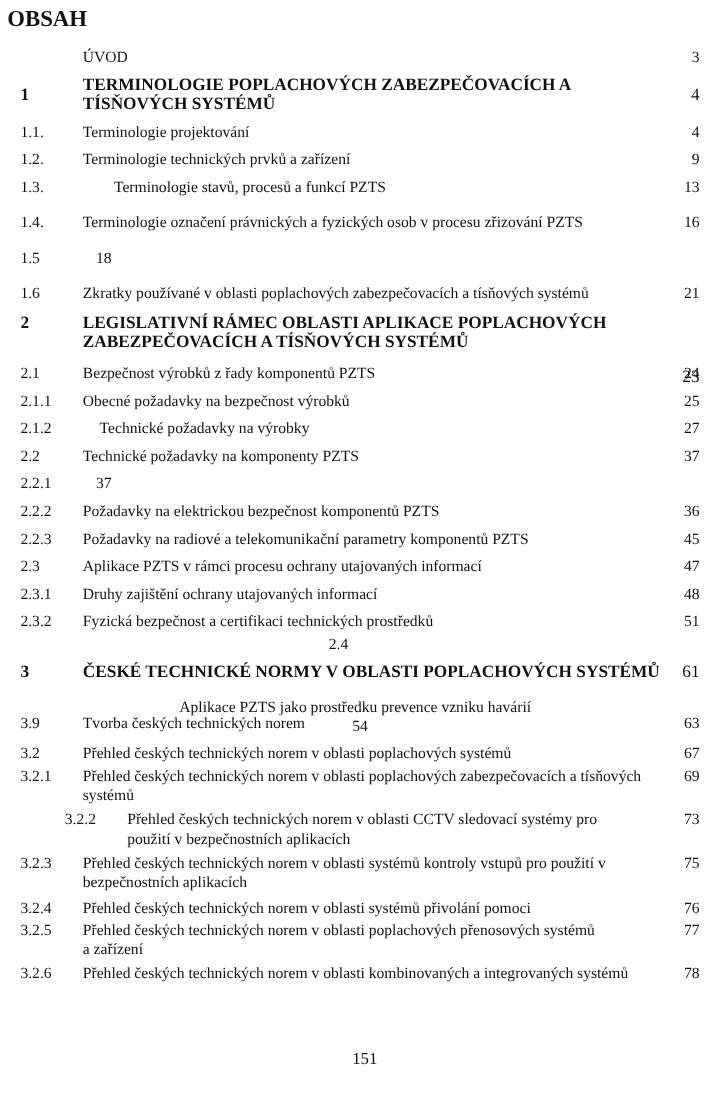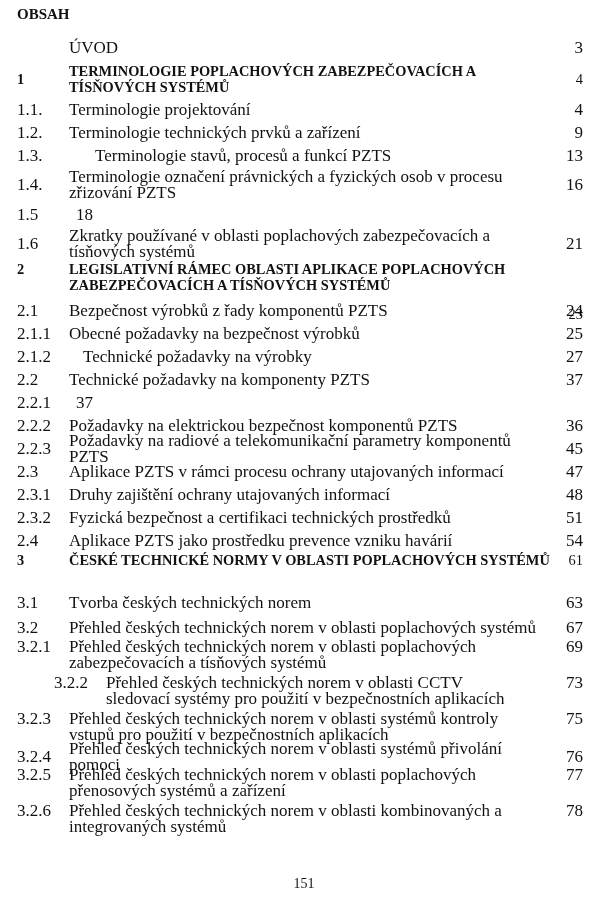--- a/index.html
+++ b/index.html
@@ -10,36 +10,36 @@
     body {
       width: 600px;
       height: 922px;
       position: relative;
       overflow: hidden;
       font-family: "Liberation Serif", "DejaVu Serif", serif;
       color: #111111;
     }
     .title {
       position: absolute;
-      left: 17px;
+      left: 6px;
       top: 6px;
-      font-size: 15px;
+      font-size: 19px;
       font-weight: bold;
       letter-spacing: 0px;
     }
     .toc {
       position: absolute;
       left: 17px;
       top: 36px;
       width: 566px;
     }
     .row {
       display: flex;
       align-items: center;
-      font-size: 17px;
+      font-size: 13px;
       line-height: 16px;
     }
     .row .num {
       width: 52px;
       flex: 0 0 52px;
     }
     .row .text {
       flex: 1 1 auto;
       padding-right: 8px;
     }
@@ -179,34 +179,34 @@
     <span class="text">Druhy zajištění ochrany utajovaných informací</span>
     <span class="page">48</span>
   </div>
 
   <div class="row" style="height:23px;">
     <span class="num">2.3.2</span>
     <span class="text">Fyzická bezpečnost a certifikaci technických prostředků</span>
     <span class="page">51</span>
   </div>
 
-  <div class="row" style="height:23px;">
+  <div class="row" style="height:23px;flex-direction:column;">
     <span class="num">2.4</span>
     <span class="text">Aplikace PZTS jako prostředku prevence vzniku havárií</span>
     <span class="page">54</span>
   </div>
 
   <div class="row bold top justify" style="height:38px;">
     <span class="num">3</span>
     <span class="text" style="padding-right:6px;">ČESKÉ TECHNICKÉ NORMY V OBLASTI POPLACHOVÝCH SYSTÉMŮ</span>
     <span class="page" style="font-weight:normal;">61</span>
   </div>
 
   <div class="row" style="height:26px;">
-    <span class="num">3.1</span>
+    <span class="num">3.9</span>
     <span class="text">Tvorba českých technických norem</span>
     <span class="page">63</span>
   </div>
 
   <div class="row" style="height:23px;">
     <span class="num">3.2</span>
     <span class="text">Přehled českých technických norem v oblasti poplachových systémů</span>
     <span class="page">67</span>
   </div>
 

